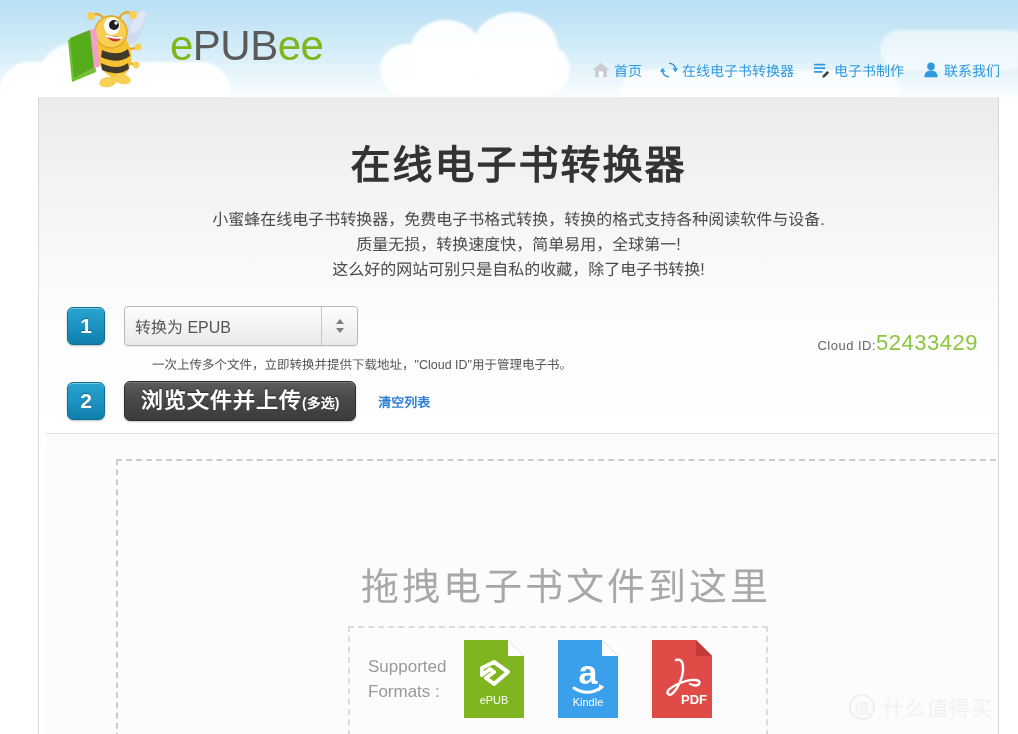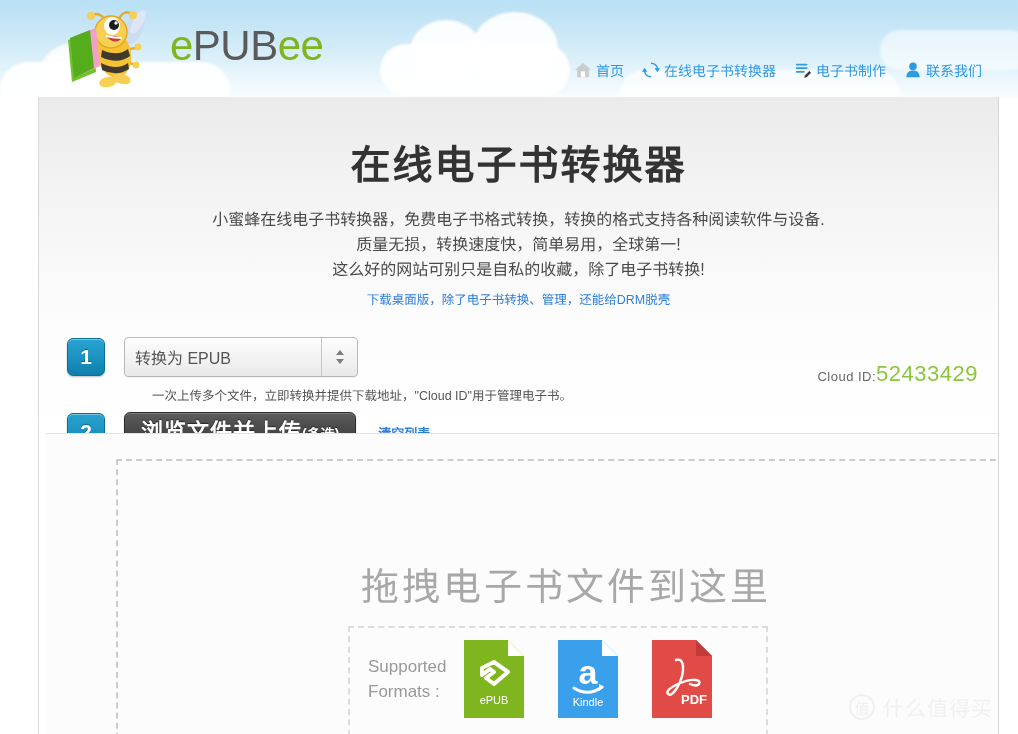--- a/index.html
+++ b/index.html
@@ -55,21 +55,21 @@
   .logo-text {
     font-size: 42px; font-weight: 400; letter-spacing: -0.5px;
     line-height: 1; padding-bottom: 4px;
   }
   .logo-text .lt-e1 { color: #7fb51e; }
   .logo-text .lt-pub { color: #5a5a5a; }
   .logo-text .lt-ee { color: #7fb51e; }
 
   
   .nav {
-    position: absolute; right: 36px; top: 60px;
+    position: absolute; right: 18px; top: 60px;
     display: flex; align-items: center; gap: 18px;
   }
   .nav-item {
     display: flex; align-items: center; gap: 4px;
     color: #2f9ae0; font-size: 14px; text-decoration: none;
     cursor: pointer; white-space: nowrap;
   }
   .nav-ico { width: 18px; height: 18px; display: block; flex: 0 0 auto; }
 
   
@@ -304,21 +304,20 @@
 </div>
 
 <div class="panel">
 
   <h1 class="title">在线电子书转换器</h1>
 
   <div class="desc">
     <span class="desc-line">小蜜蜂在线电子书转换器，免费电子书格式转换，转换的格式支持各种阅读软件与设备.</span>
     <span class="desc-line">质量无损，转换速度快，简单易用，全球第一!</span>
     <span class="desc-line">这么好的网站可别只是自私的收藏，除了电子书转换!</span>
-    <a class="desc-link">下载桌面版，除了电子书转换、管理，还能给DRM脱壳</a>
   </div>
 
   <div class="steps">
 
     <div class="step-row">
       <div class="badge">1</div>
       <div class="select-box">
         <span class="select-value">转换为 EPUB</span>
         <span class="select-stepper">
           <span class="st-arrow st-up"></span>

